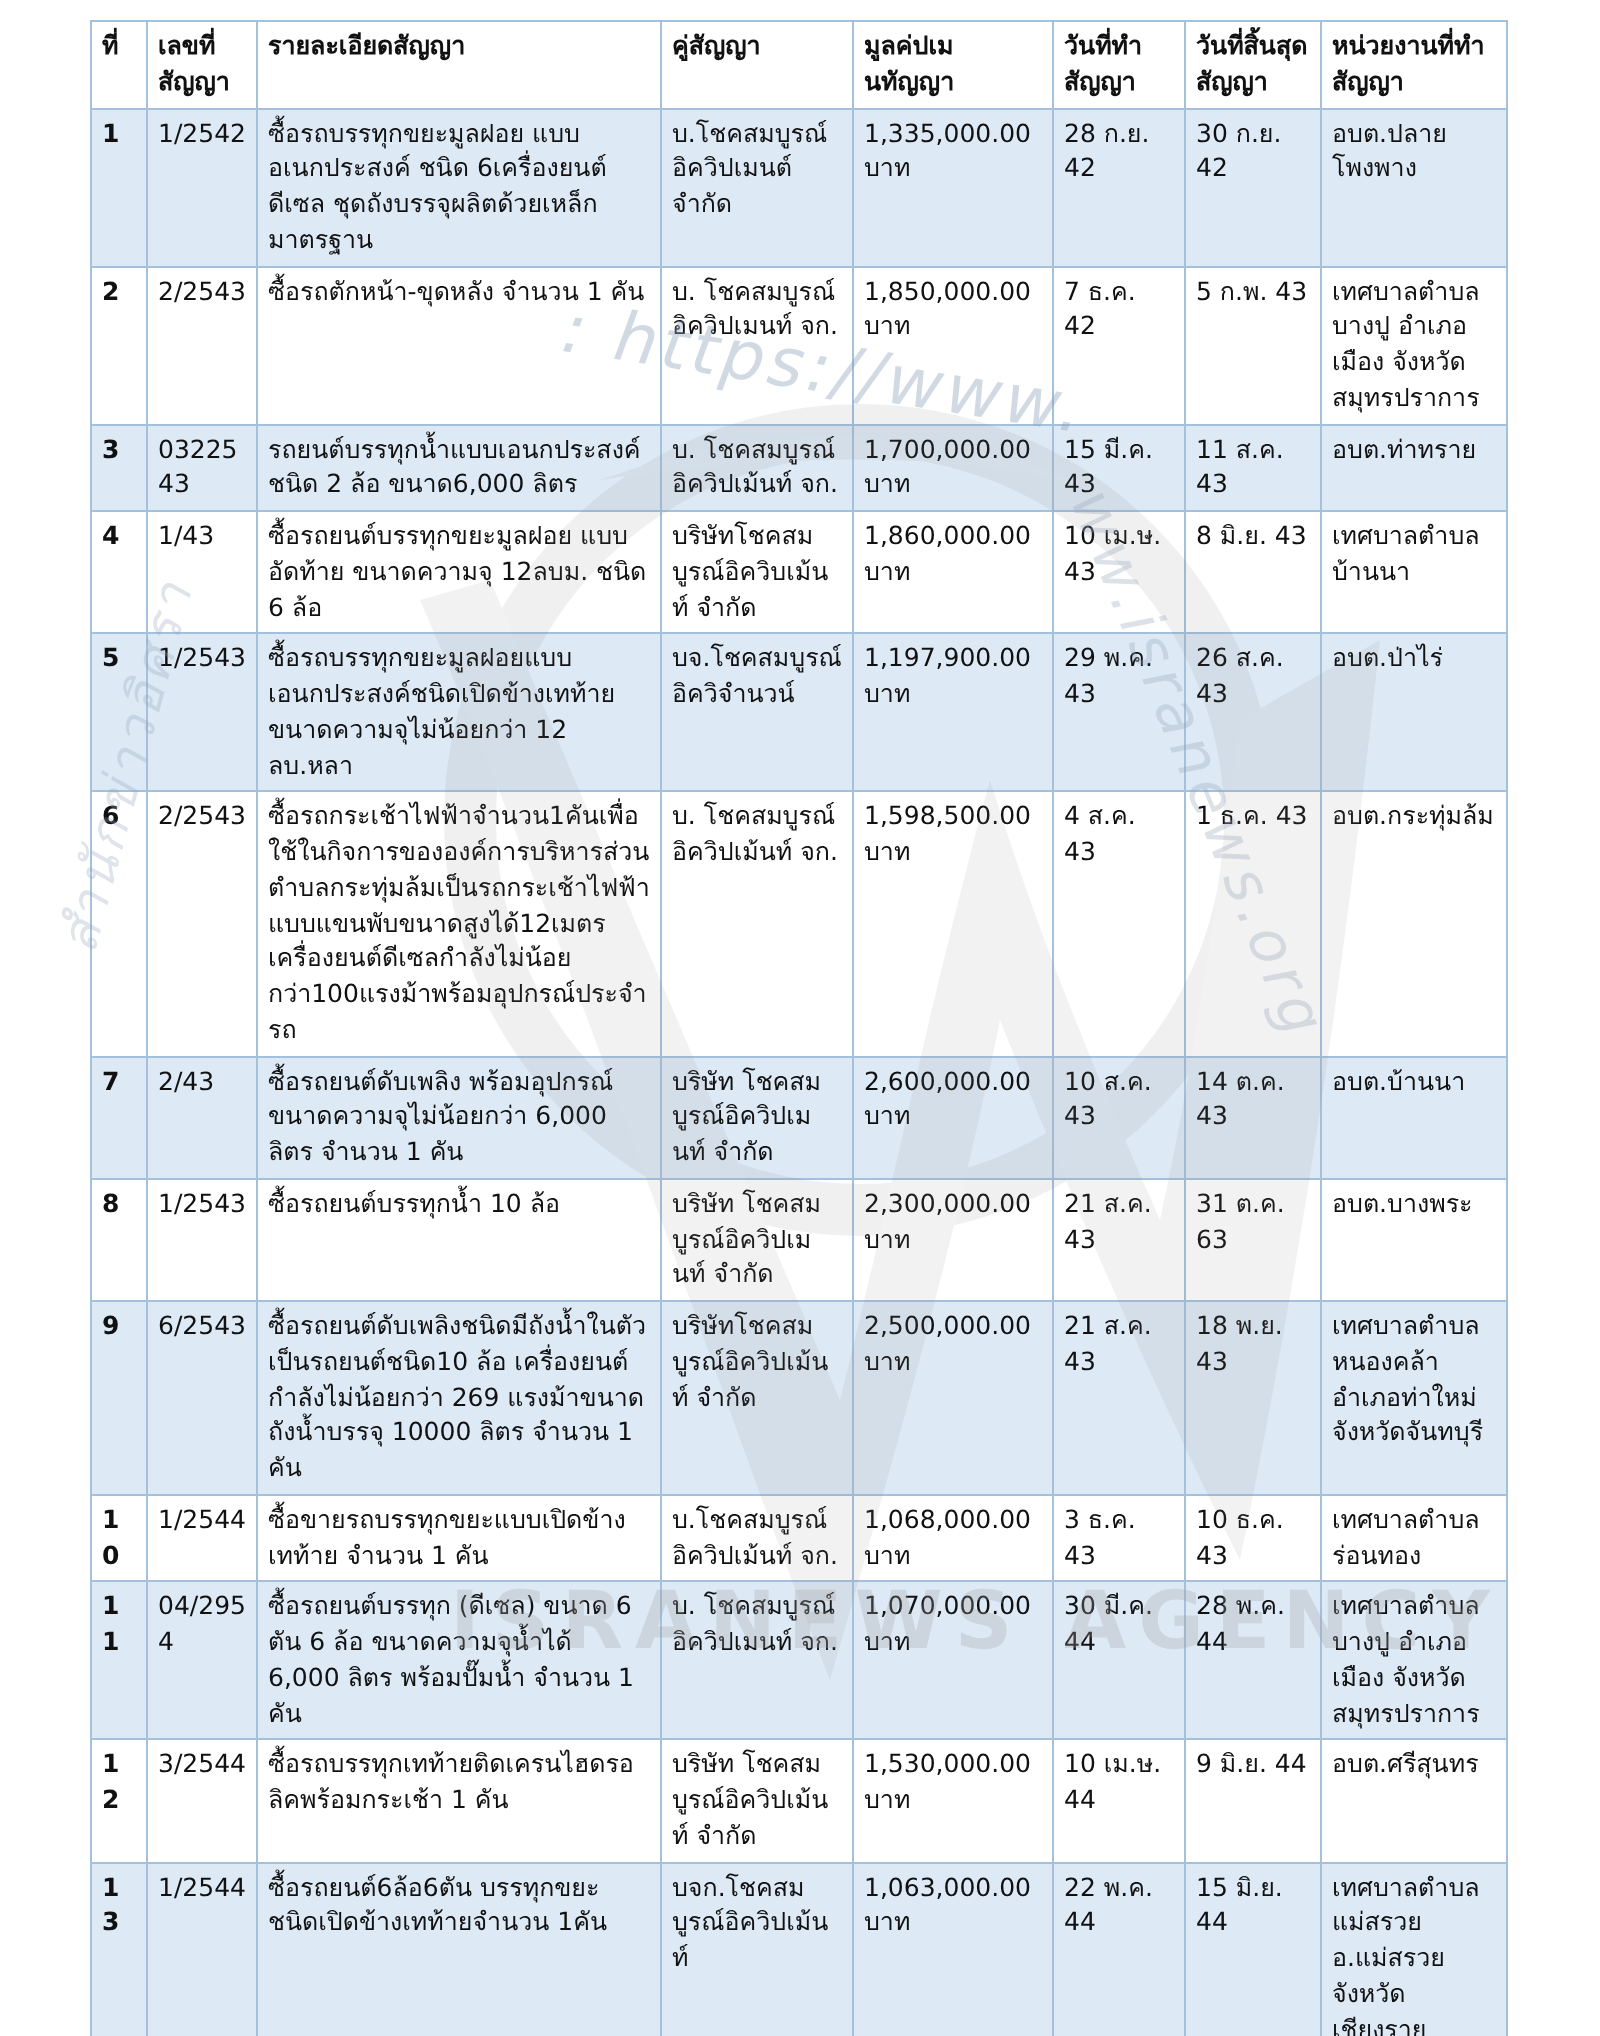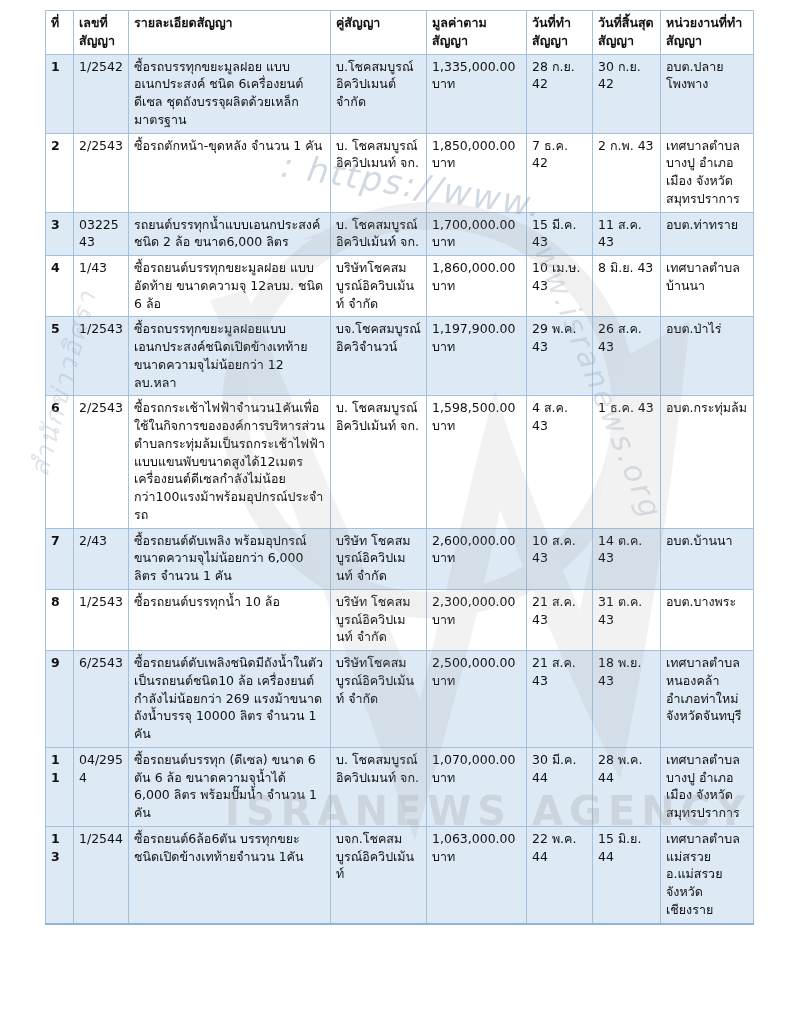--- a/index.html
+++ b/index.html
@@ -98,21 +98,21 @@
         <col style="width: 66px;">
         <col style="width: 68px;">
         <col style="width: 93px;">
       </colgroup>
     <thead>
       <tr>
           <th class="col-no">ที่</th>
           <th class="col-contract_no">เลขที่สัญญา</th>
           <th class="col-detail">รายละเอียดสัญญา</th>
           <th class="col-party">คู่สัญญา</th>
-          <th class="col-value">มูลค่าตามสัญญา</th>
+          <th class="col-value">มูลค่ปเมนทัญญา</th>
           <th class="col-start_date">วันที่ทำสัญญา</th>
           <th class="col-end_date">วันที่สิ้นสุดสัญญา</th>
           <th class="col-agency">หน่วยงานที่ทำสัญญา</th>
         </tr>
     </thead>
     <tbody>
         <tr class="odd">
           <td class="col-no">1</td>
           <td class="col-contract_no">1/2542</td>
           <td class="col-detail">ซื้อรถบรรทุกขยะมูลฝอย แบบอเนกประสงค์ ชนิด 6เครื่องยนต์ ดีเซล ชุดถังบรรจุผลิตด้วยเหล็กมาตรฐาน</td>
@@ -122,21 +122,21 @@
           <td class="col-end_date">30 ก.ย. 42</td>
           <td class="col-agency">อบต.ปลายโพงพาง</td>
         </tr>
         <tr class="even">
           <td class="col-no">2</td>
           <td class="col-contract_no">2/2543</td>
           <td class="col-detail">ซื้อรถตักหน้า-ขุดหลัง จำนวน 1 คัน</td>
           <td class="col-party">บ. โชคสมบูรณ์อิควิปเมนท์ จก.</td>
           <td class="col-value">1,850,000.00 บาท</td>
           <td class="col-start_date">7 ธ.ค. 42</td>
-          <td class="col-end_date">2 ก.พ. 43</td>
+          <td class="col-end_date">5 ก.พ. 43</td>
           <td class="col-agency">เทศบาลตำบลบางปู อำเภอเมือง จังหวัด สมุทรปราการ</td>
         </tr>
         <tr class="odd">
           <td class="col-no">3</td>
           <td class="col-contract_no">0322543</td>
           <td class="col-detail">รถยนต์บรรทุกน้ำแบบเอนกประสงค์ ชนิด 2 ล้อ ขนาด6,000 ลิตร</td>
           <td class="col-party">บ. โชคสมบูรณ์อิควิปเม้นท์ จก.</td>
           <td class="col-value">1,700,000.00 บาท</td>
           <td class="col-start_date">15 มี.ค. 43</td>
           <td class="col-end_date">11 ส.ค. 43</td>
@@ -182,42 +182,62 @@
           <td class="col-end_date">14 ต.ค. 43</td>
           <td class="col-agency">อบต.บ้านนา</td>
         </tr>
         <tr class="even">
           <td class="col-no">8</td>
           <td class="col-contract_no">1/2543</td>
           <td class="col-detail">ซื้อรถยนต์บรรทุกน้ำ 10 ล้อ</td>
           <td class="col-party">บริษัท โชคสมบูรณ์อิควิปเมนท์ จำกัด</td>
           <td class="col-value">2,300,000.00 บาท</td>
           <td class="col-start_date">21 ส.ค. 43</td>
-          <td class="col-end_date">31 ต.ค. 43</td>
+          <td class="col-end_date">31 ต.ค. 63</td>
           <td class="col-agency">อบต.บางพระ</td>
         </tr>
         <tr class="odd">
           <td class="col-no">9</td>
           <td class="col-contract_no">6/2543</td>
           <td class="col-detail">ซื้อรถยนต์ดับเพลิงชนิดมีถังน้ำในตัว เป็นรถยนต์ชนิด10 ล้อ เครื่องยนต์กำลังไม่น้อยกว่า 269 แรงม้าขนาดถังน้ำบรรจุ 10000 ลิตร จำนวน 1 คัน</td>
           <td class="col-party">บริษัทโชคสมบูรณ์อิควิปเม้นท์ จำกัด</td>
           <td class="col-value">2,500,000.00 บาท</td>
           <td class="col-start_date">21 ส.ค. 43</td>
           <td class="col-end_date">18 พ.ย. 43</td>
           <td class="col-agency">เทศบาลตำบลหนองคล้า อำเภอท่าใหม่ จังหวัดจันทบุรี</td>
         </tr>
+        <tr class="even">
+          <td class="col-no">10</td>
+          <td class="col-contract_no">1/2544</td>
+          <td class="col-detail">ซื้อขายรถบรรทุกขยะแบบเปิดข้างเทท้าย จำนวน 1 คัน</td>
+          <td class="col-party">บ.โชคสมบูรณ์อิควิปเม้นท์ จก.</td>
+          <td class="col-value">1,068,000.00 บาท</td>
+          <td class="col-start_date">3 ธ.ค. 43</td>
+          <td class="col-end_date">10 ธ.ค. 43</td>
+          <td class="col-agency">เทศบาลตำบลร่อนทอง</td>
+        </tr>
         <tr class="odd">
           <td class="col-no">11</td>
           <td class="col-contract_no">04/2954</td>
           <td class="col-detail">ซื้อรถยนต์บรรทุก (ดีเซล) ขนาด 6 ตัน 6 ล้อ ขนาดความจุน้ำได้ 6,000 ลิตร พร้อมปั๊มน้ำ จำนวน 1 คัน</td>
           <td class="col-party">บ. โชคสมบูรณ์อิควิปเมนท์ จก.</td>
           <td class="col-value">1,070,000.00 บาท</td>
           <td class="col-start_date">30 มี.ค. 44</td>
           <td class="col-end_date">28 พ.ค. 44</td>
           <td class="col-agency">เทศบาลตำบลบางปู อำเภอเมือง จังหวัด สมุทรปราการ</td>
+        </tr>
+        <tr class="even">
+          <td class="col-no">12</td>
+          <td class="col-contract_no">3/2544</td>
+          <td class="col-detail">ซื้อรถบรรทุกเทท้ายติดเครนไฮดรอลิคพร้อมกระเช้า 1 คัน</td>
+          <td class="col-party">บริษัท โชคสมบูรณ์อิควิปเม้นท์ จำกัด</td>
+          <td class="col-value">1,530,000.00 บาท</td>
+          <td class="col-start_date">10 เม.ษ. 44</td>
+          <td class="col-end_date">9 มิ.ย. 44</td>
+          <td class="col-agency">อบต.ศรีสุนทร</td>
         </tr>
         <tr class="odd">
           <td class="col-no">13</td>
           <td class="col-contract_no">1/2544</td>
           <td class="col-detail">ซื้อรถยนต์6ล้อ6ตัน บรรทุกขยะ ชนิดเปิดข้างเทท้ายจำนวน 1คัน</td>
           <td class="col-party">บจก.โชคสมบูรณ์อิควิปเม้นท์</td>
           <td class="col-value">1,063,000.00 บาท</td>
           <td class="col-start_date">22 พ.ค. 44</td>
           <td class="col-end_date">15 มิ.ย. 44</td>
           <td class="col-agency">เทศบาลตำบลแม่สรวย อ.แม่สรวย จังหวัดเชียงราย</td>

